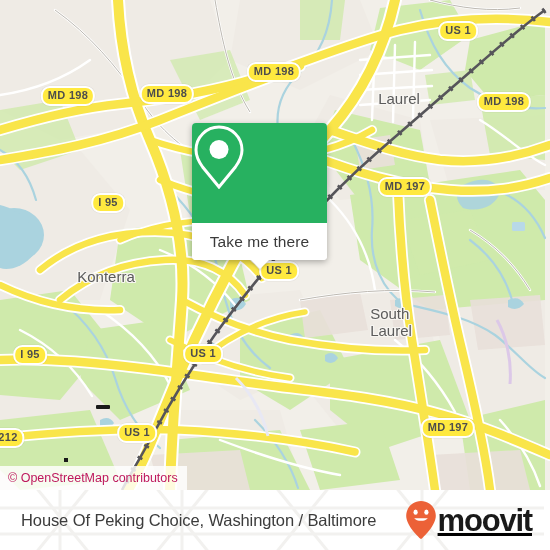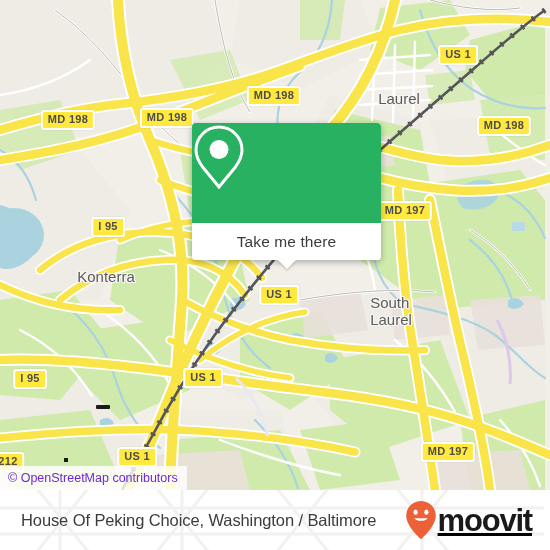--- a/index.html
+++ b/index.html
@@ -12,31 +12,30 @@
 
   
   #map{position:absolute;left:0;top:0;width:550px;height:490px;overflow:hidden;background:#f2efe9;}
   #map svg{position:absolute;left:0;top:0;display:block;}
 
   
   .shield{
     position:absolute;
     background:#ffe93f;
     border:2px solid #ffffff;
-    border-radius:3px;
+    border-radius:9px;
     color:#4d4d4d;
     font-size:11px;
     font-weight:bold;
     letter-spacing:.3px;
     padding:1px 5px 2px 5px;
     line-height:13px;
     white-space:nowrap;
     box-shadow:0 0 0 .5px rgba(0,0,0,.06);
     transform:translate(-50%,-50%);
-    margin-top:24px;
   }
 
   
   .place{
     position:absolute;
     color:#5b5b5b;
     font-size:15px;
     line-height:16px;
     white-space:nowrap;
     text-align:left;
@@ -44,30 +43,30 @@
     text-shadow:
       1.4px 0 #f7f5f1, -1.4px 0 #f7f5f1, 0 1.4px #f7f5f1, 0 -1.4px #f7f5f1,
       1px 1px #f7f5f1, -1px 1px #f7f5f1, 1px -1px #f7f5f1, -1px -1px #f7f5f1;
   }
   .place.two{line-height:17px;}
 
   
   #attrib{
     position:absolute;left:0;bottom:0;
     background:rgba(255,255,255,.82);
-    color:#6d28d9;
+    color:#be185d;
     font-size:12.5px;
     line-height:14px;
     padding:5px 9px 5px 8px;
     white-space:nowrap;
   }
 
   
   #callout{
-    position:absolute;left:192px;top:123px;width:189px;
+    position:absolute;left:192px;top:123px;width:135px;
     border-radius:4px;
     box-shadow:0 2px 6px rgba(0,0,0,.30);
     overflow:visible;
     background:#ffffff;
   }
   #callout-top{
     background:#27b160;
     height:100px;
     border-radius:4px 4px 0 0;
     display:flex;align-items:center;justify-content:center;
@@ -294,21 +293,21 @@
         </g>
         <path d="M497,320 C506,336 512,360 510,384" fill="none" stroke="#dcc8e8" stroke-width="3"></path>
         <path d="M236,378 C250,392 262,412 268,436" fill="none" stroke="#e8e8f4" stroke-width="3"></path>
       </g>
     </svg>
 
     <div class="place" style="left:399px;top:99px;"><span>Laurel</span></div>
 
     <div class="place" style="left:106px;top:277px;"><span>Konterra</span></div>
 
-    <div class="place two" style="left:391px;top:311px;">
+    <div class="place two" style="left:391px;top:322px;">
       <div>South</div>
       <div>Laurel</div>
     </div>
 
     <div class="shield" style="left:68px;top:96px;">MD 198</div>
     <div class="shield" style="left:167px;top:94px;">MD 198</div>
     <div class="shield" style="left:274px;top:72px;">MD 198</div>
     <div class="shield" style="left:504px;top:102px;">MD 198</div>
     <div class="shield" style="left:458px;top:31px;">US 1</div>
     <div class="shield" style="left:405px;top:187px;">MD 197</div>

